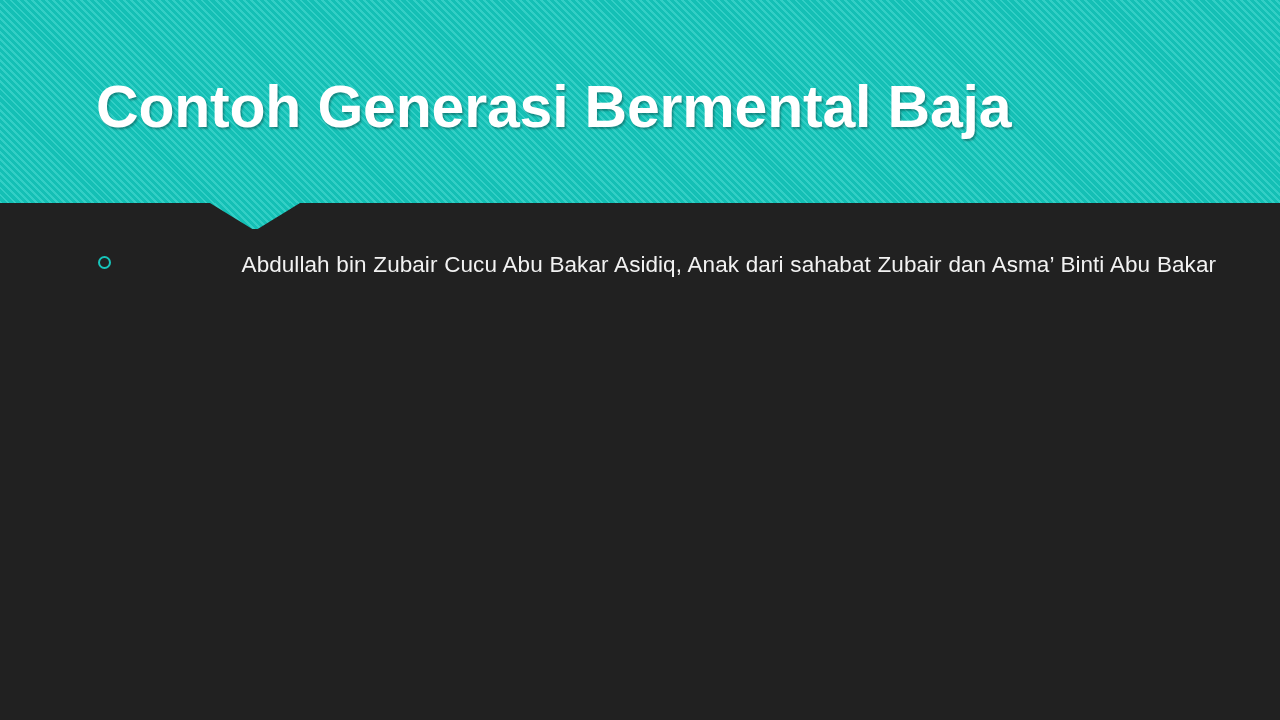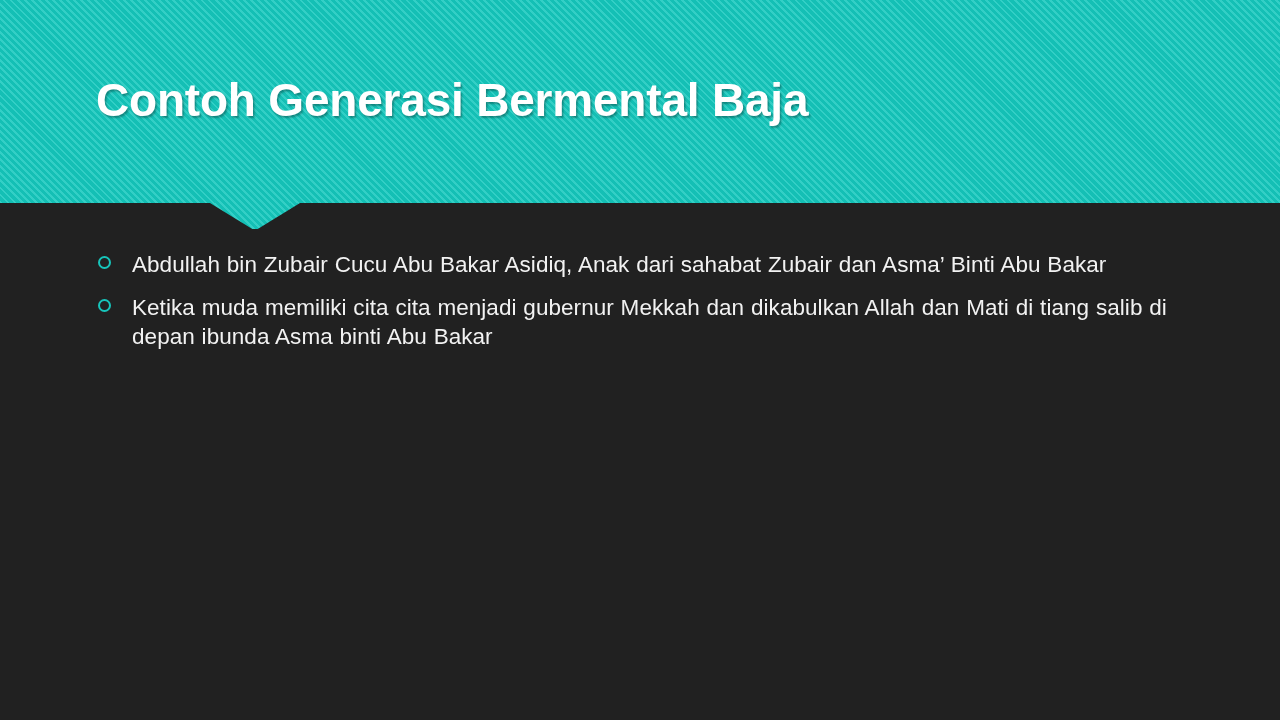--- a/index.html
+++ b/index.html
@@ -52,21 +52,21 @@
     );
     clip-path: polygon(0% 0%, 100% 0%, 53% 100%, 47% 100%);
   }
 
   #slide-title {
     position: absolute;
     left: 96px;
     top: 76px;
     width: 1100px;
     margin: 0;
-    font-size: 46px;
+    font-size: 59px;
     font-weight: bold;
     line-height: 1.08;
     letter-spacing: -0.2px;
     color: #ffffff;
     text-shadow: 1.5px 2px 2px rgba(0, 0, 0, 0.30);
     white-space: nowrap;
   }
 
   
   #body-list {
@@ -77,20 +77,21 @@
     margin: 0;
     padding: 0;
     list-style: none;
   }
 
   .bullet-item {
     position: relative;
     padding-left: 36px;
     margin-bottom: 14px;
     min-height: 29px;
+    text-align: right;
   }
 
   .bullet-marker {
     position: absolute;
     left: 2px;
     top: 6px;
     width: 9px;
     height: 9px;
     border: 2px solid #17c5bb;
     border-radius: 50%;
@@ -118,21 +119,17 @@
 
   <ul id="body-list">
 
     <li class="bullet-item">
       <span class="bullet-marker"></span>
       <span class="bullet-text">Abdullah bin Zubair  Cucu Abu Bakar Asidiq, Anak dari sahabat Zubair dan Asma’ Binti Abu Bakar</span>
     </li>
 
 
 
-    <li class="bullet-item">
-      <span class="bullet-marker"></span>
-      <span class="bullet-text">Ketika muda memiliki cita cita menjadi gubernur Mekkah  dan dikabulkan Allah dan Mati di tiang salib di depan ibunda Asma binti Abu Bakar</span>
-    </li>
 
 
   </ul>
 
 </div>
 
 </body></html>

